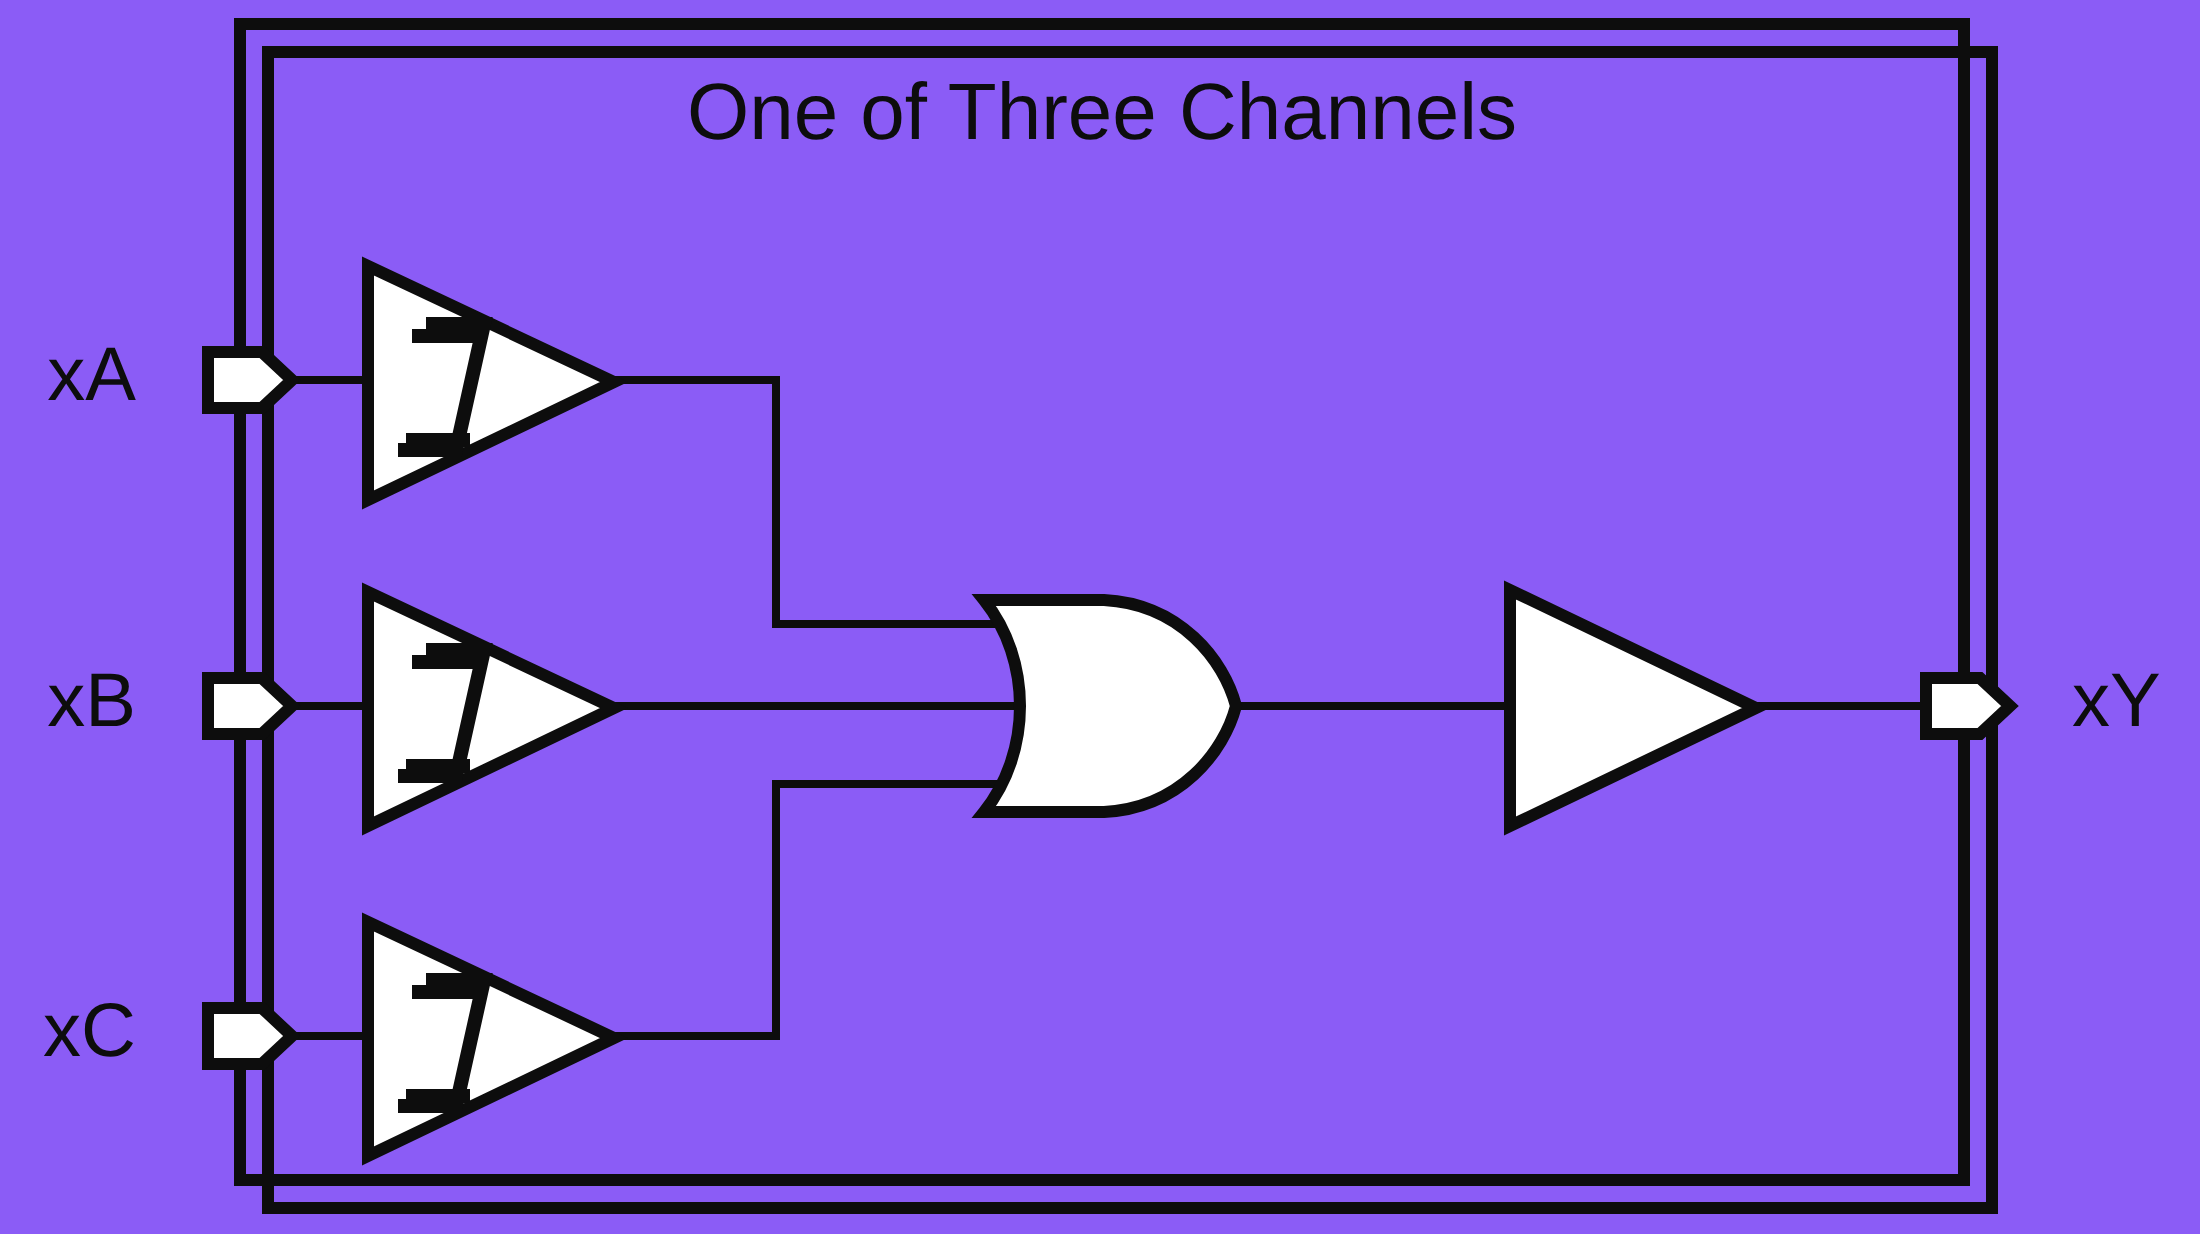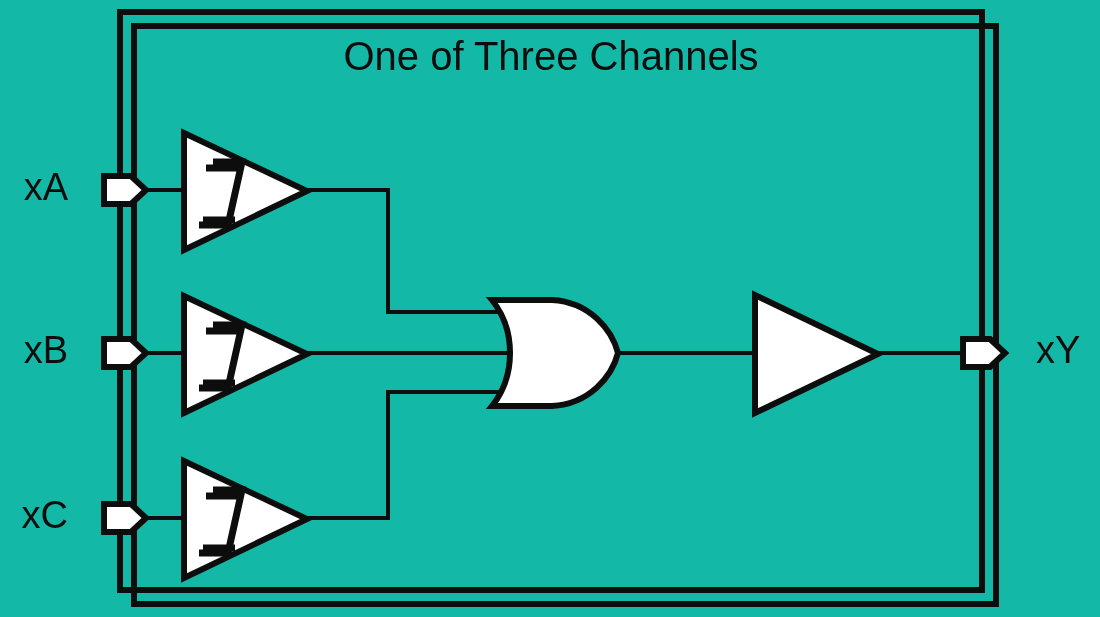--- a/index.html
+++ b/index.html
@@ -11,21 +11,21 @@
   body {
     width: 1100px;
     height: 617px;
     font-family: "Liberation Sans", sans-serif;
     overflow: hidden;
   }
   #diagram-root {
     position: relative;
     width: 1100px;
     height: 617px;
-    background: #14b8a6;
+    background: #8b5cf6;
   }
   #diagram-svg {
     position: absolute;
     top: 0;
     left: 0;
     width: 1100px;
     height: 617px;
     display: block;
   }
   .wire, .pkg-line {

